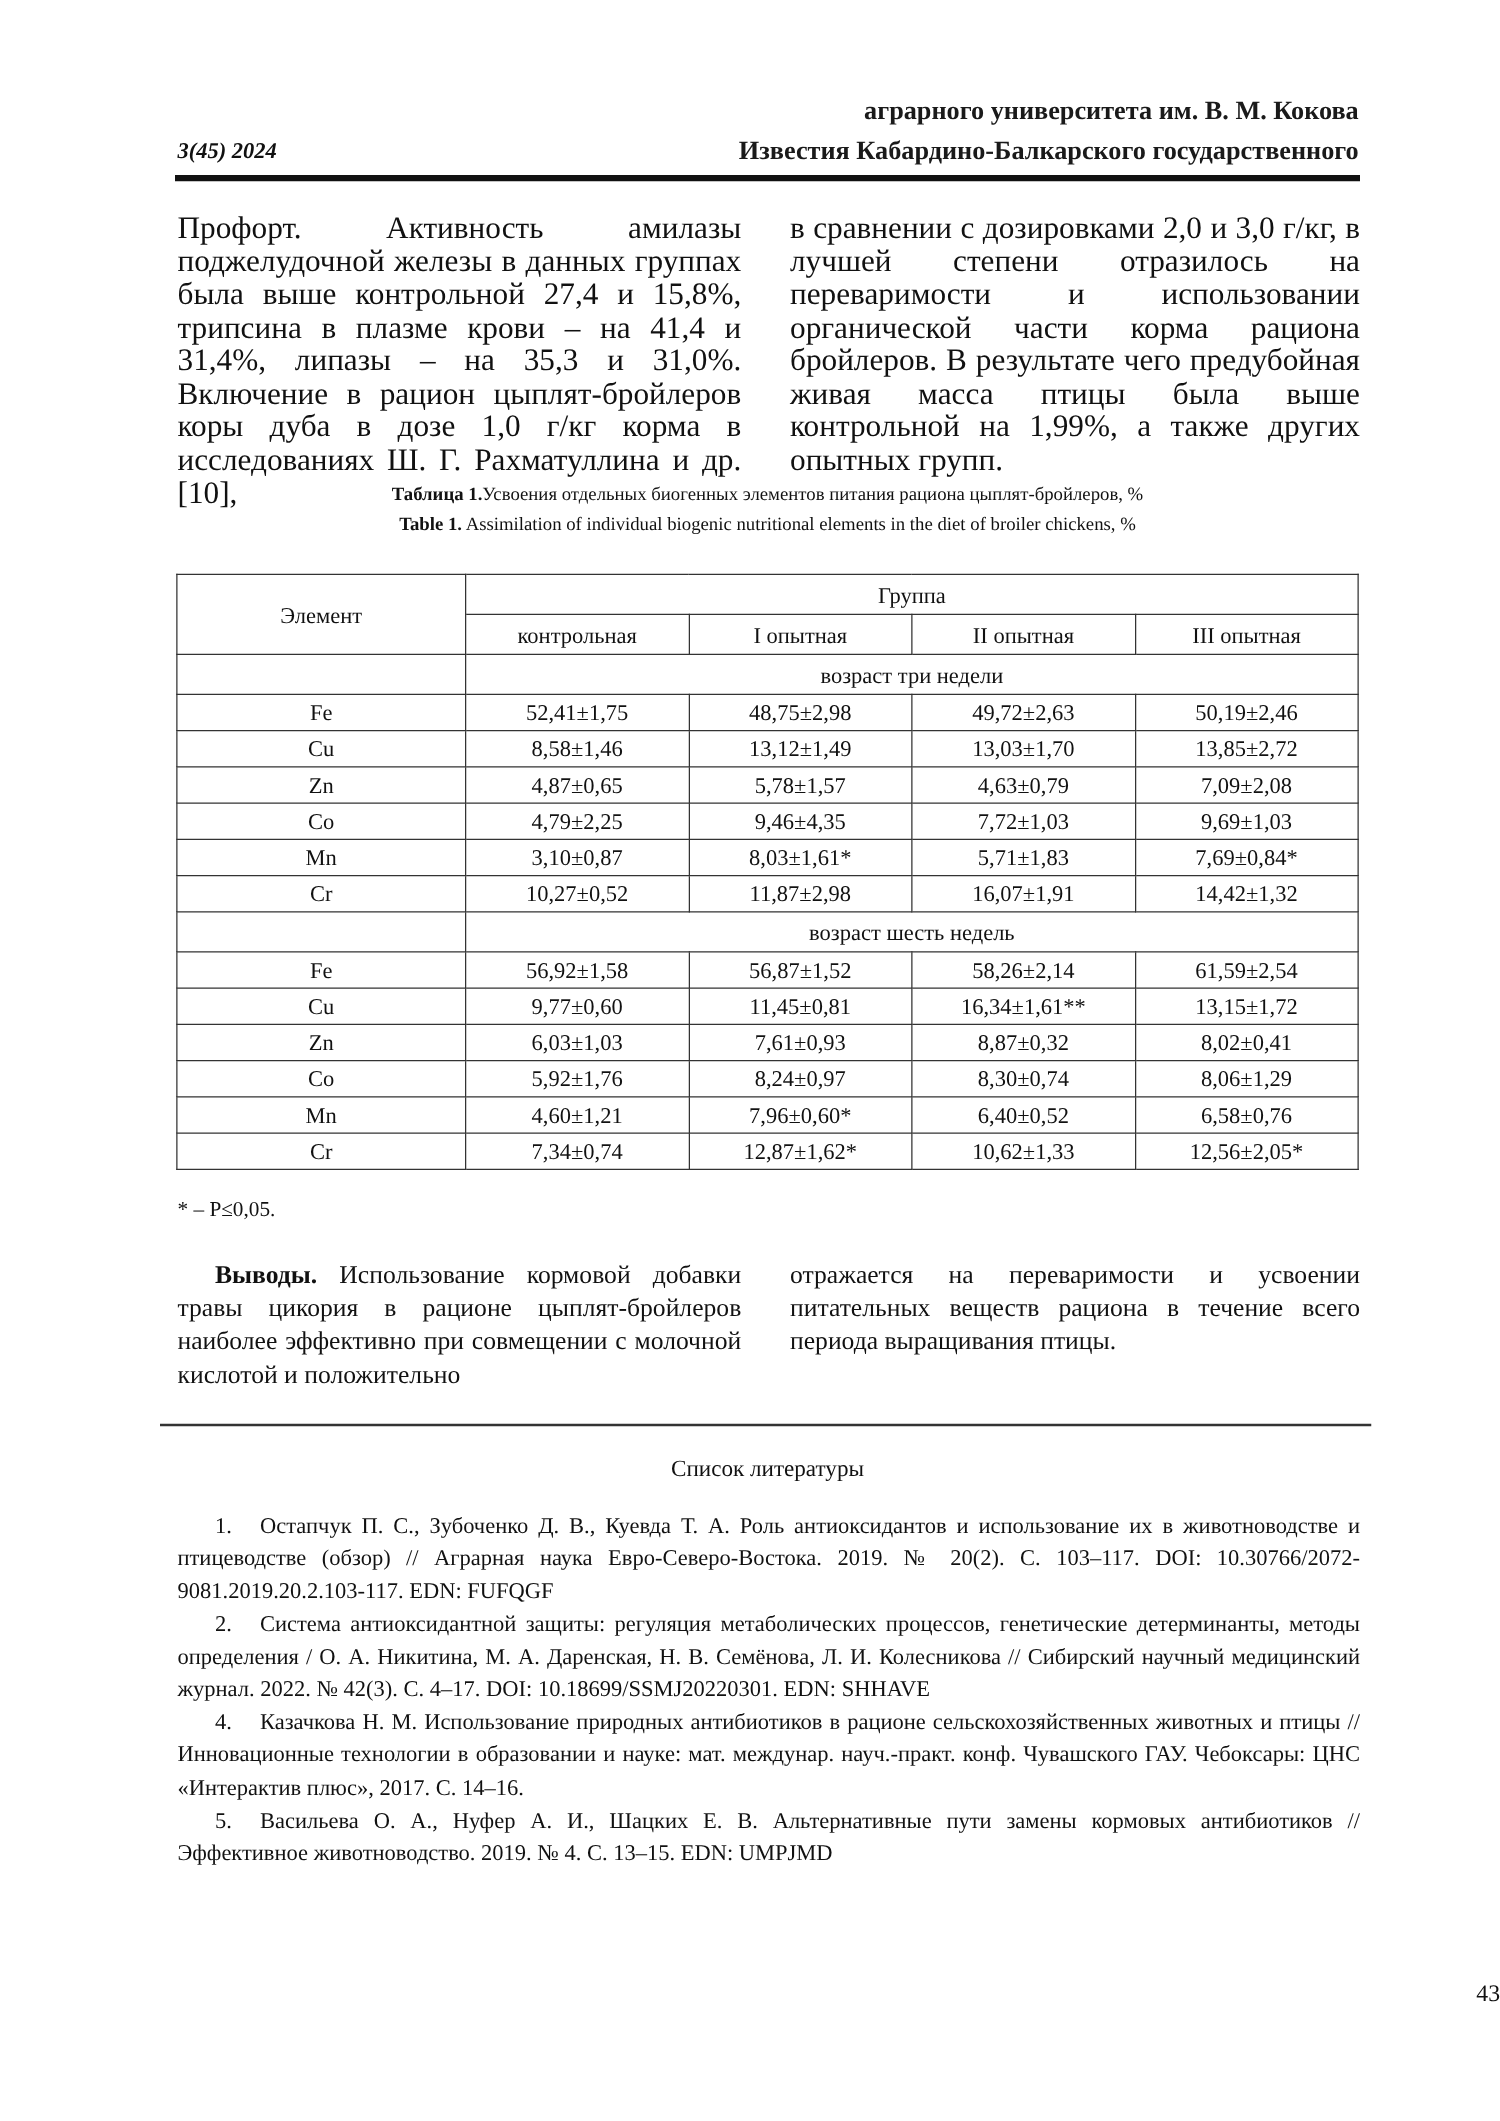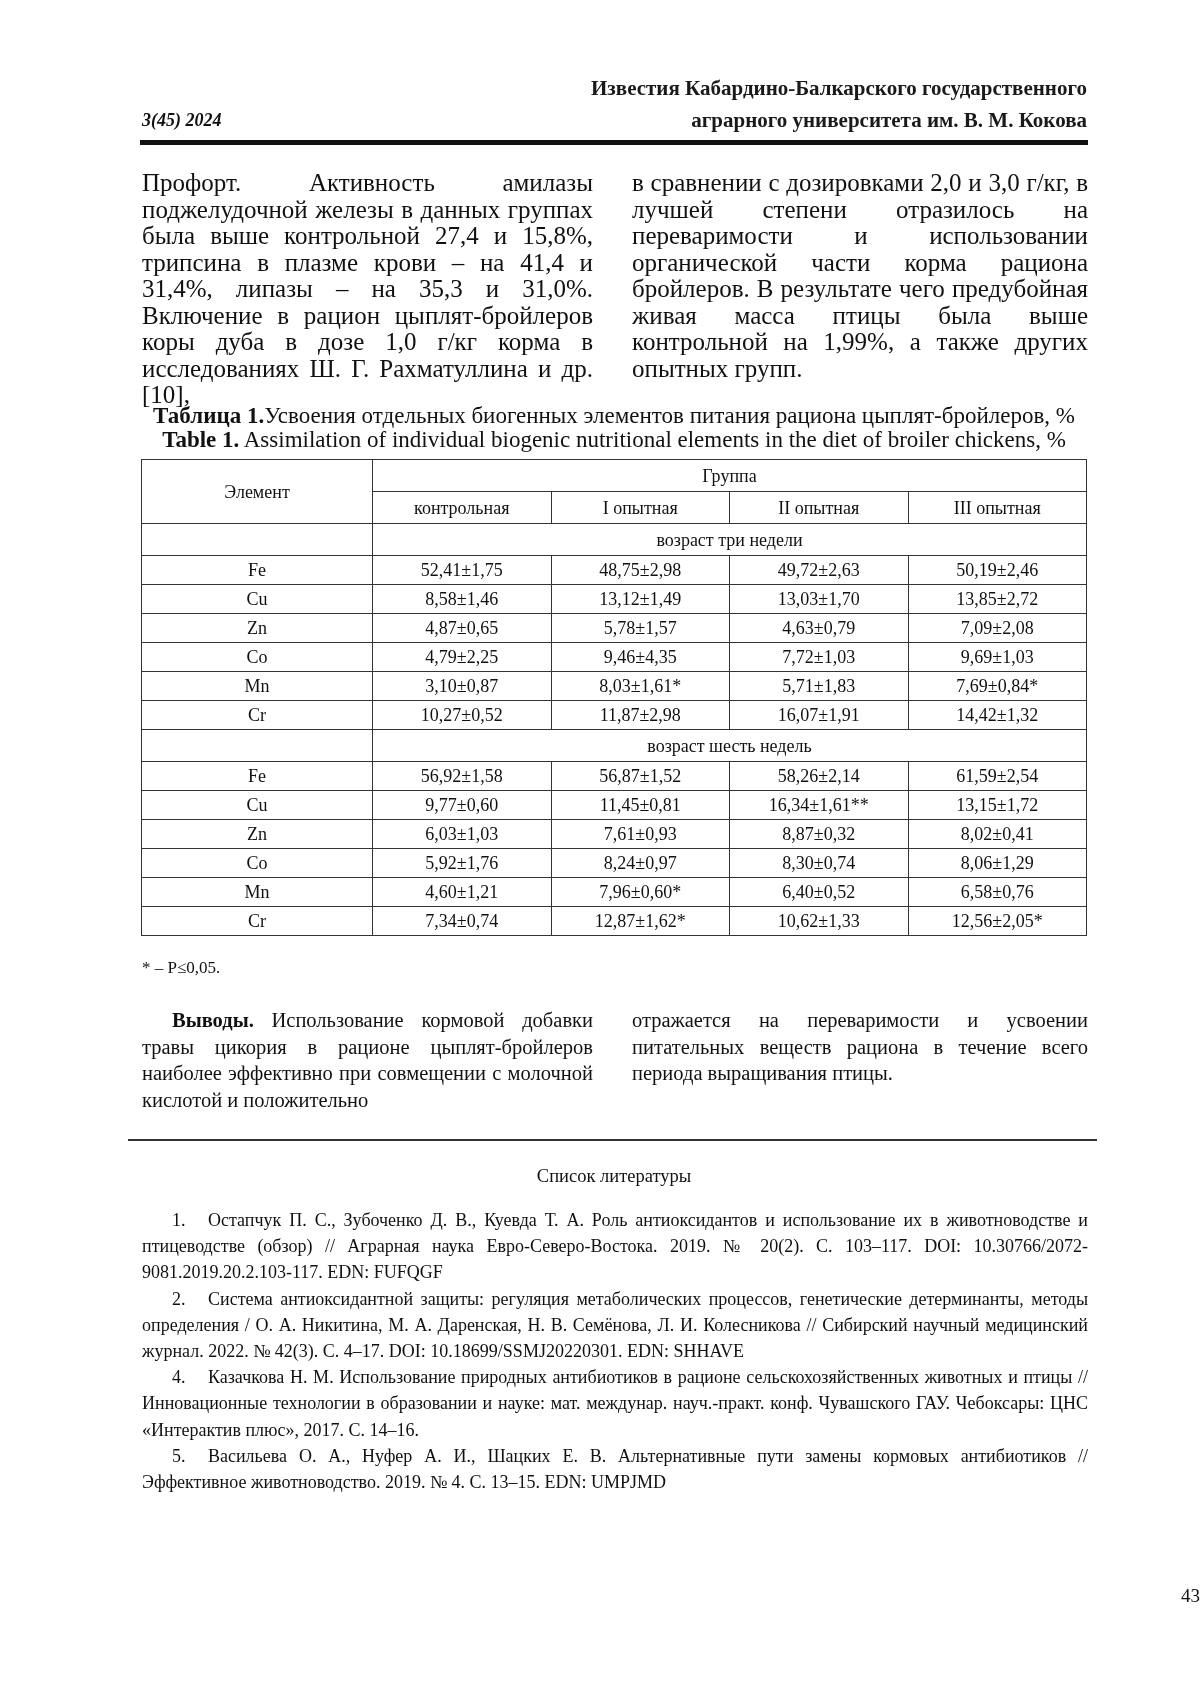--- a/index.html
+++ b/index.html
@@ -13,21 +13,21 @@
   .hdr-issue { left:142px; top:104px; font-weight:bold; font-size:18px; line-height:32px;font-style:italic; }
   .hdr-rule { left:140px; top:140px; width:948px; height:5px; background:#111; }
 
   
   .col { font-size:25px; line-height:26.5px; text-align:justify; }
   .col-left { left:142px; top:170px; width:451px; }
   .col-right { left:632px; top:170px; width:456px; }
   .col p { margin:0; text-align-last:left; }
 
   
-  .caption { left:140px; width:948px; text-align:center; font-size:23px; line-height:24px;margin-top:20px; }
+  .caption { left:140px; width:948px; text-align:center; font-size:15px; line-height:24px; }
   .cap-ru { top:384px; }
   .cap-en { top:408px; }
   .caption b { font-weight:bold; }
 
   
   table.data { position:absolute; left:141px; top:459px; width:946px;
     border-collapse:collapse; font-size:18px; }
   table.data td { border:1.5px solid #333; text-align:center; padding:0; height:28px; line-height:28px; }
   table.data td.c0 { width:231px; }
   table.data td.cg { width:178px; }
@@ -50,22 +50,22 @@
   .refs { left:142px; top:1207px; width:946px; font-size:18px; line-height:26.2px; text-align:justify; }
   .refs p { margin:0; text-indent:30px; text-align-last:left; }
   .refs .num { display:inline-block; width:36px; text-indent:0; }
 
   .pageno { left:0; top:1583px; width:1200px; text-align:right; font-size:19px; line-height:26px; }
 </style>
 </head>
 <body>
 
 <div class="abs hdr-journal">
+  <div>аграрного университета им. В. М. Кокова</div>
   <div>Известия Кабардино-Балкарского государственного</div>
-  <div>аграрного университета им. В. М. Кокова</div>
 </div>
 <div class="abs hdr-issue">3(45) 2024</div>
 <div class="abs hdr-rule"></div>
 
 <div class="abs col col-left">
   <p>Профорт. Активность амилазы поджелудочной железы в данных группах была выше контрольной 27,4 и 15,8%, трипсина в плазме крови – на 41,4 и 31,4%, липазы – на 35,3 и 31,0%. Включение в рацион цыплят-бройлеров коры дуба в дозе 1,0 г/кг корма в исследованиях Ш. Г. Рахматуллина и др. [10],</p>
 </div>
 <div class="abs col col-right">
   <p>в сравнении с дозировками 2,0 и 3,0 г/кг, в лучшей степени отразилось на переваримости и использовании органической части корма рациона бройлеров. В результате чего предубойная живая масса птицы была выше контрольной на 1,99%, а также других опытных групп.</p>
 </div>

